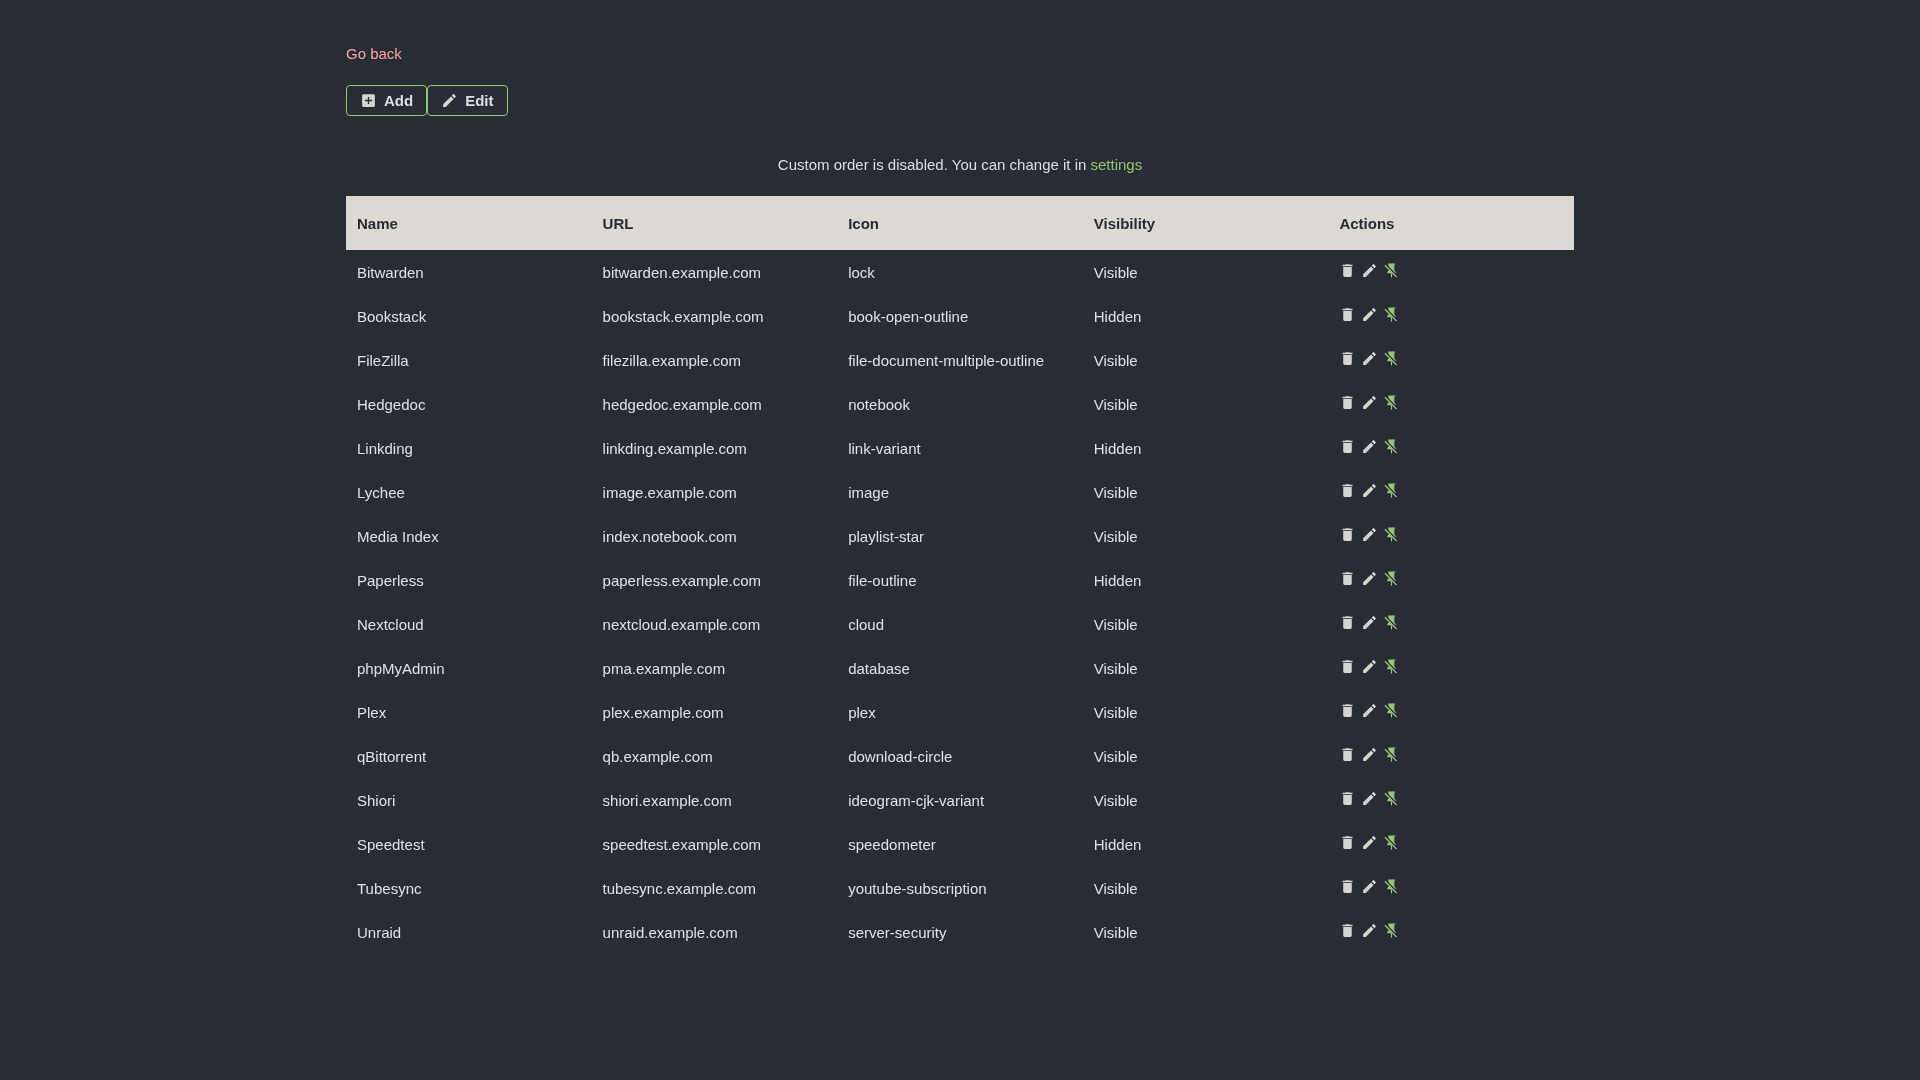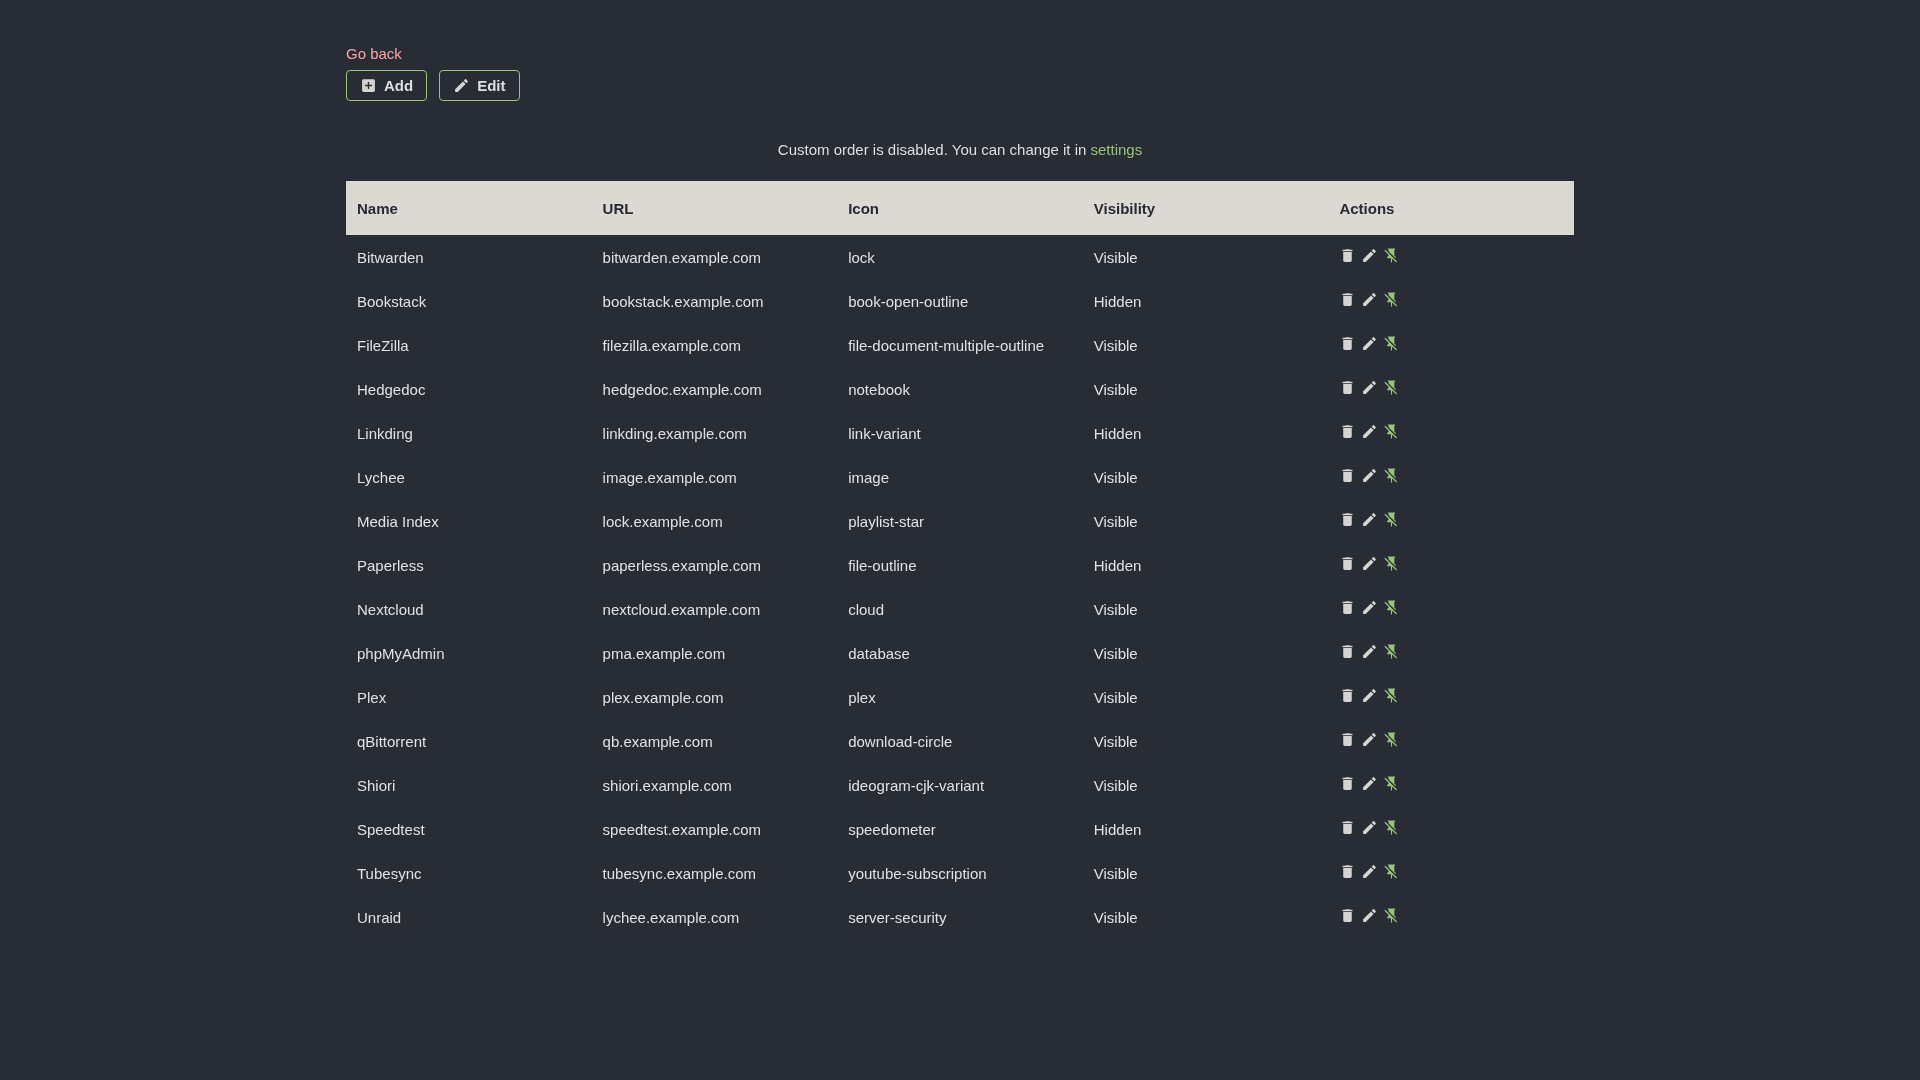--- a/index.html
+++ b/index.html
@@ -24,23 +24,23 @@
   }
   .back-link {
     display: inline-block;
     font-size: 15px;
     margin-top: 3px;
     color: #fca5a5;
     text-decoration: none;
     cursor: pointer;
   }
   .toolbar {
-    margin-top: 7px;
+    margin-top: 22px;
     display: flex;
-    gap: 12px;
+    gap: 0;
   }
   .btn {
     display: inline-flex;
     align-items: center;
     gap: 7px;
     background: transparent;
     border: 1px solid #98c379;
     border-radius: 4px;
     color: #dcdfe4;
     font-size: 15px;
@@ -323,21 +323,21 @@
             <svg width="17" height="17" viewBox="0 0 24 24">
                     <path class="icon-green" d="M2,5.27L3.28,4L20,20.72L18.73,22L12.8,16.07V22H11.2V16H6V14L8,12V11.27L2,5.27M16,12L18,14V16H17.82L8,6.18V4H7V2H17V4H16V12Z"></path>
                   </svg>
           </span>
         </button>
       </div>
     </td>
   </tr>
         <tr>
     <td>Media Index</td>
-    <td>lock.example.com</td>
+    <td>index.notebook.com</td>
     <td>playlist-star</td>
     <td>Visible</td>
     <td>
       <div class="actions-cell">
         <button class="icon-btn">
           <span>
             <svg width="17" height="17" viewBox="0 0 24 24">
                     <path class="icon-light" d="M19,4H15.5L14.5,3H9.5L8.5,4H5V6H19M6,19A2,2 0 0,0 8,21H16A2,2 0 0,0 18,19V7H6V19Z"></path>
                   </svg>
           </span>
@@ -602,21 +602,21 @@
             <svg width="17" height="17" viewBox="0 0 24 24">
                     <path class="icon-green" d="M2,5.27L3.28,4L20,20.72L18.73,22L12.8,16.07V22H11.2V16H6V14L8,12V11.27L2,5.27M16,12L18,14V16H17.82L8,6.18V4H7V2H17V4H16V12Z"></path>
                   </svg>
           </span>
         </button>
       </div>
     </td>
   </tr>
         <tr>
     <td>Unraid</td>
-    <td>lychee.example.com</td>
+    <td>unraid.example.com</td>
     <td>server-security</td>
     <td>Visible</td>
     <td>
       <div class="actions-cell">
         <button class="icon-btn">
           <span>
             <svg width="17" height="17" viewBox="0 0 24 24">
                     <path class="icon-light" d="M19,4H15.5L14.5,3H9.5L8.5,4H5V6H19M6,19A2,2 0 0,0 8,21H16A2,2 0 0,0 18,19V7H6V19Z"></path>
                   </svg>
           </span>

